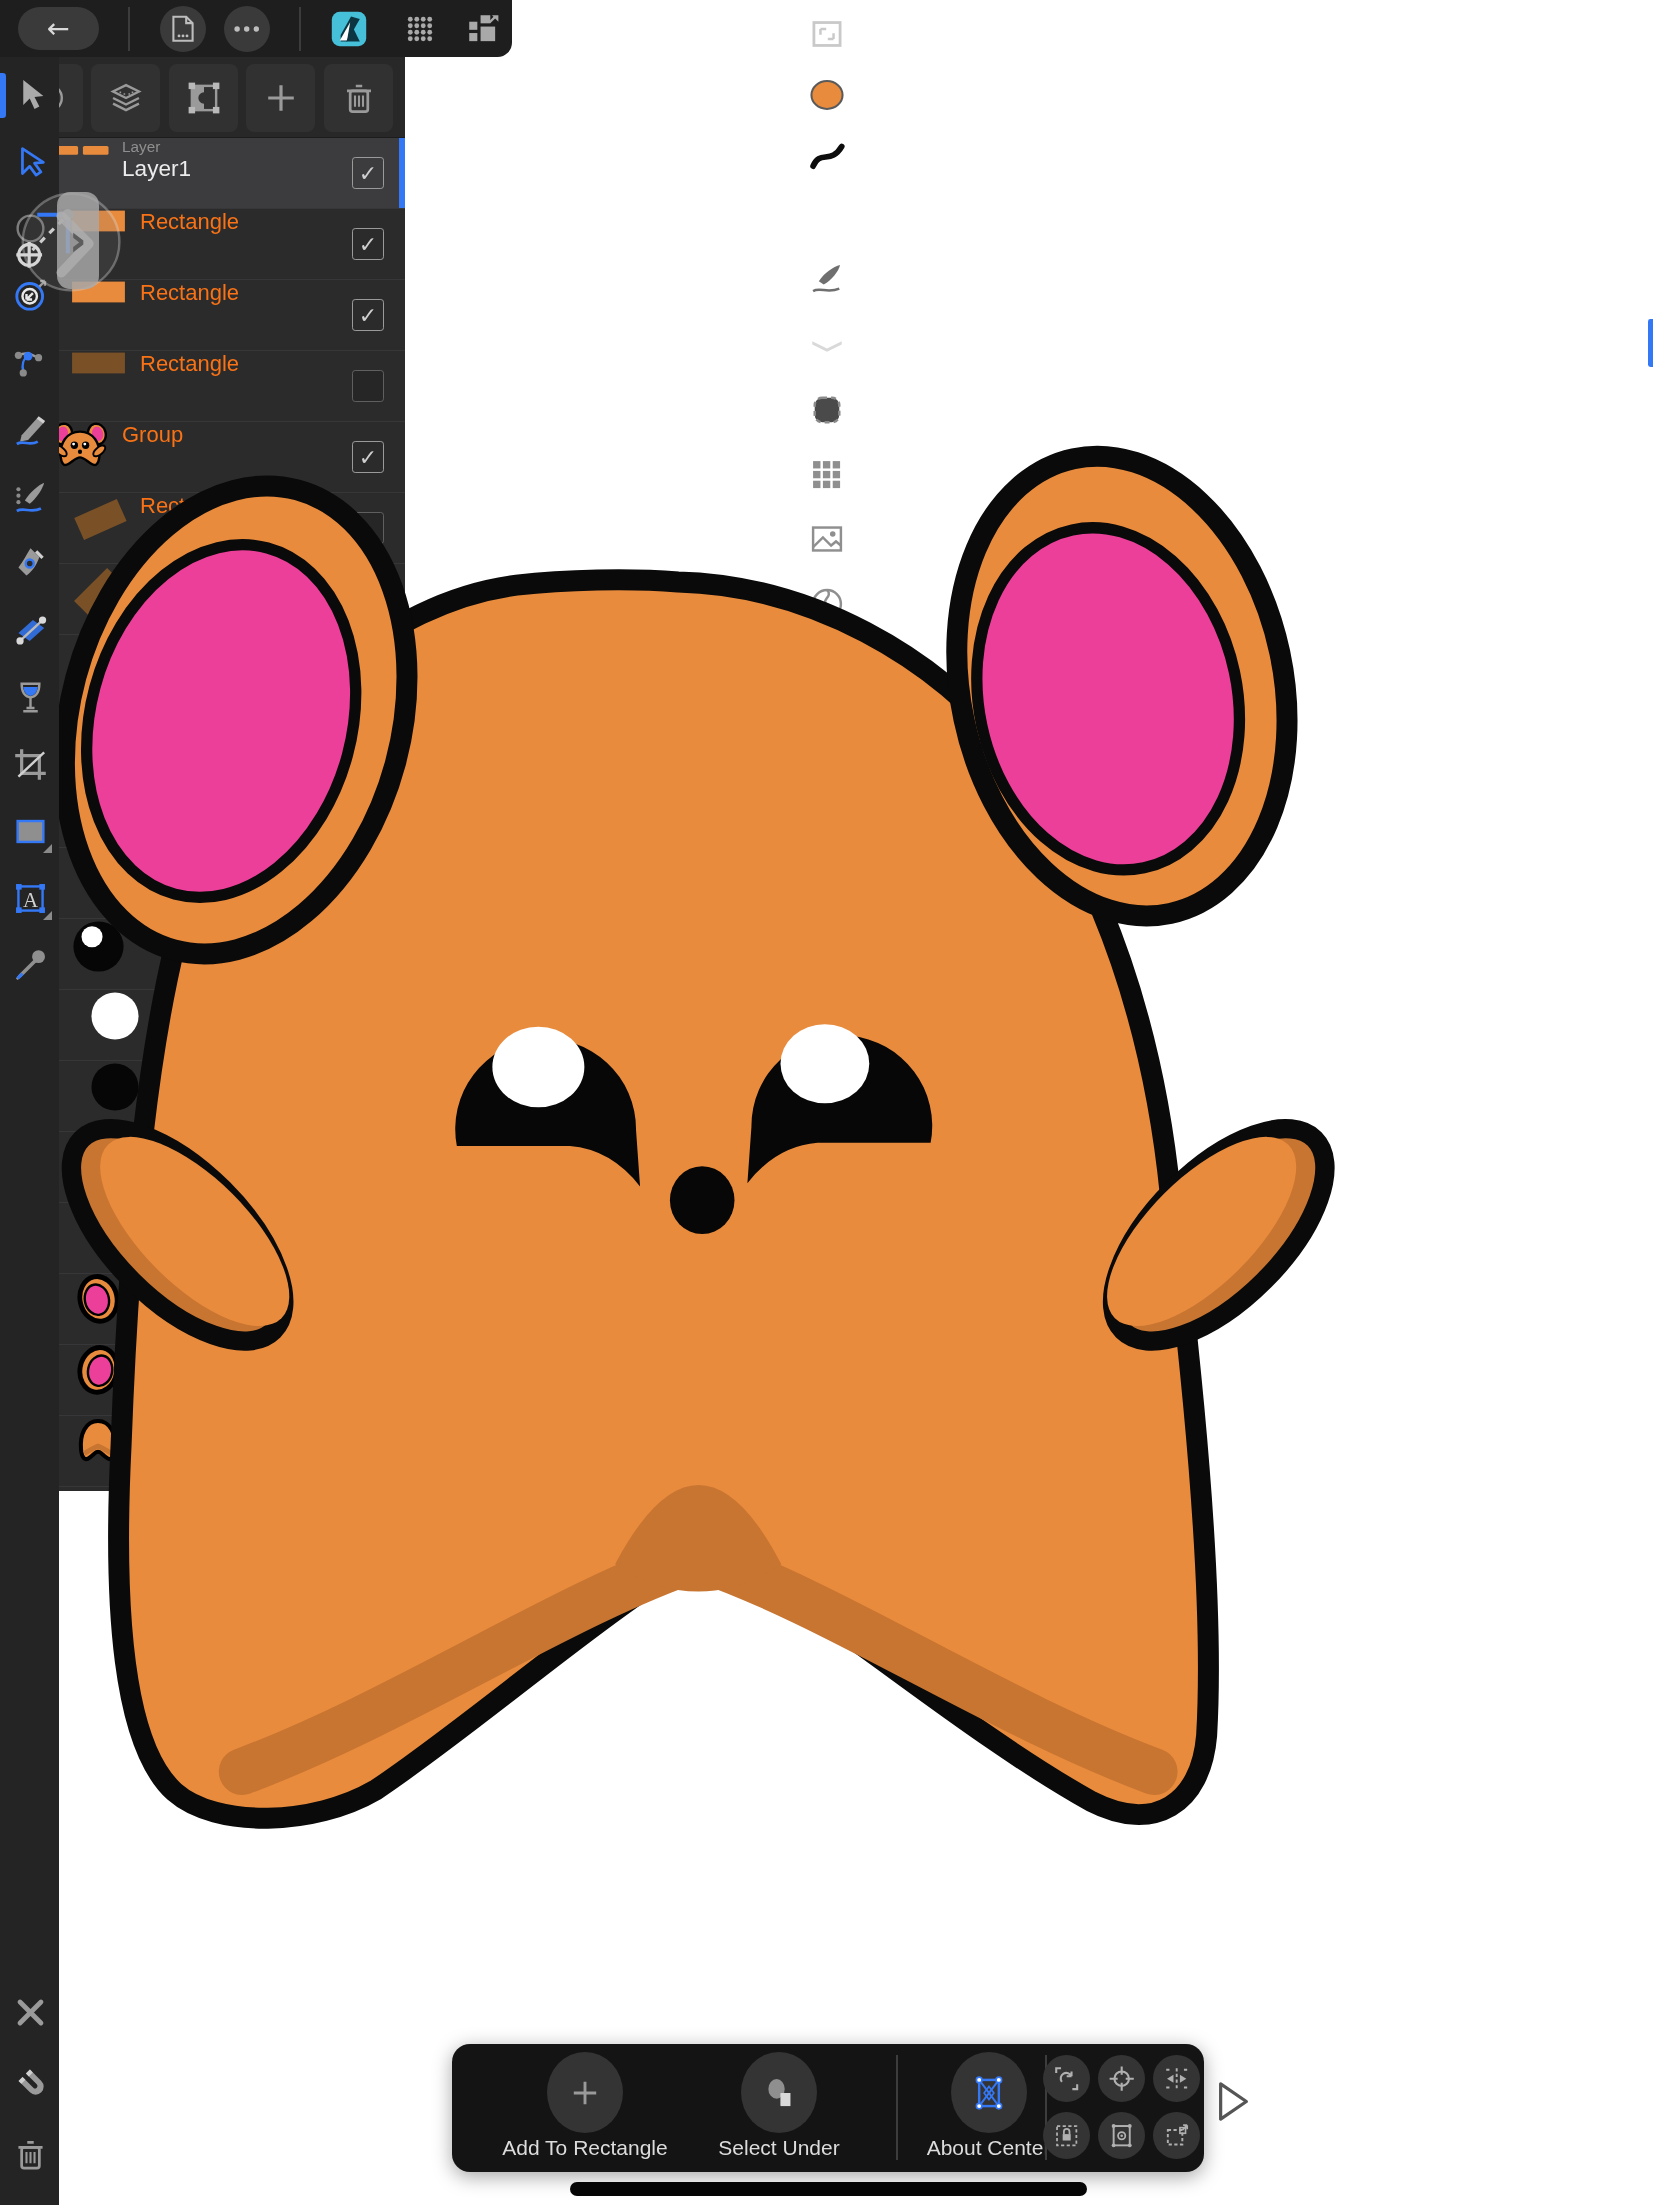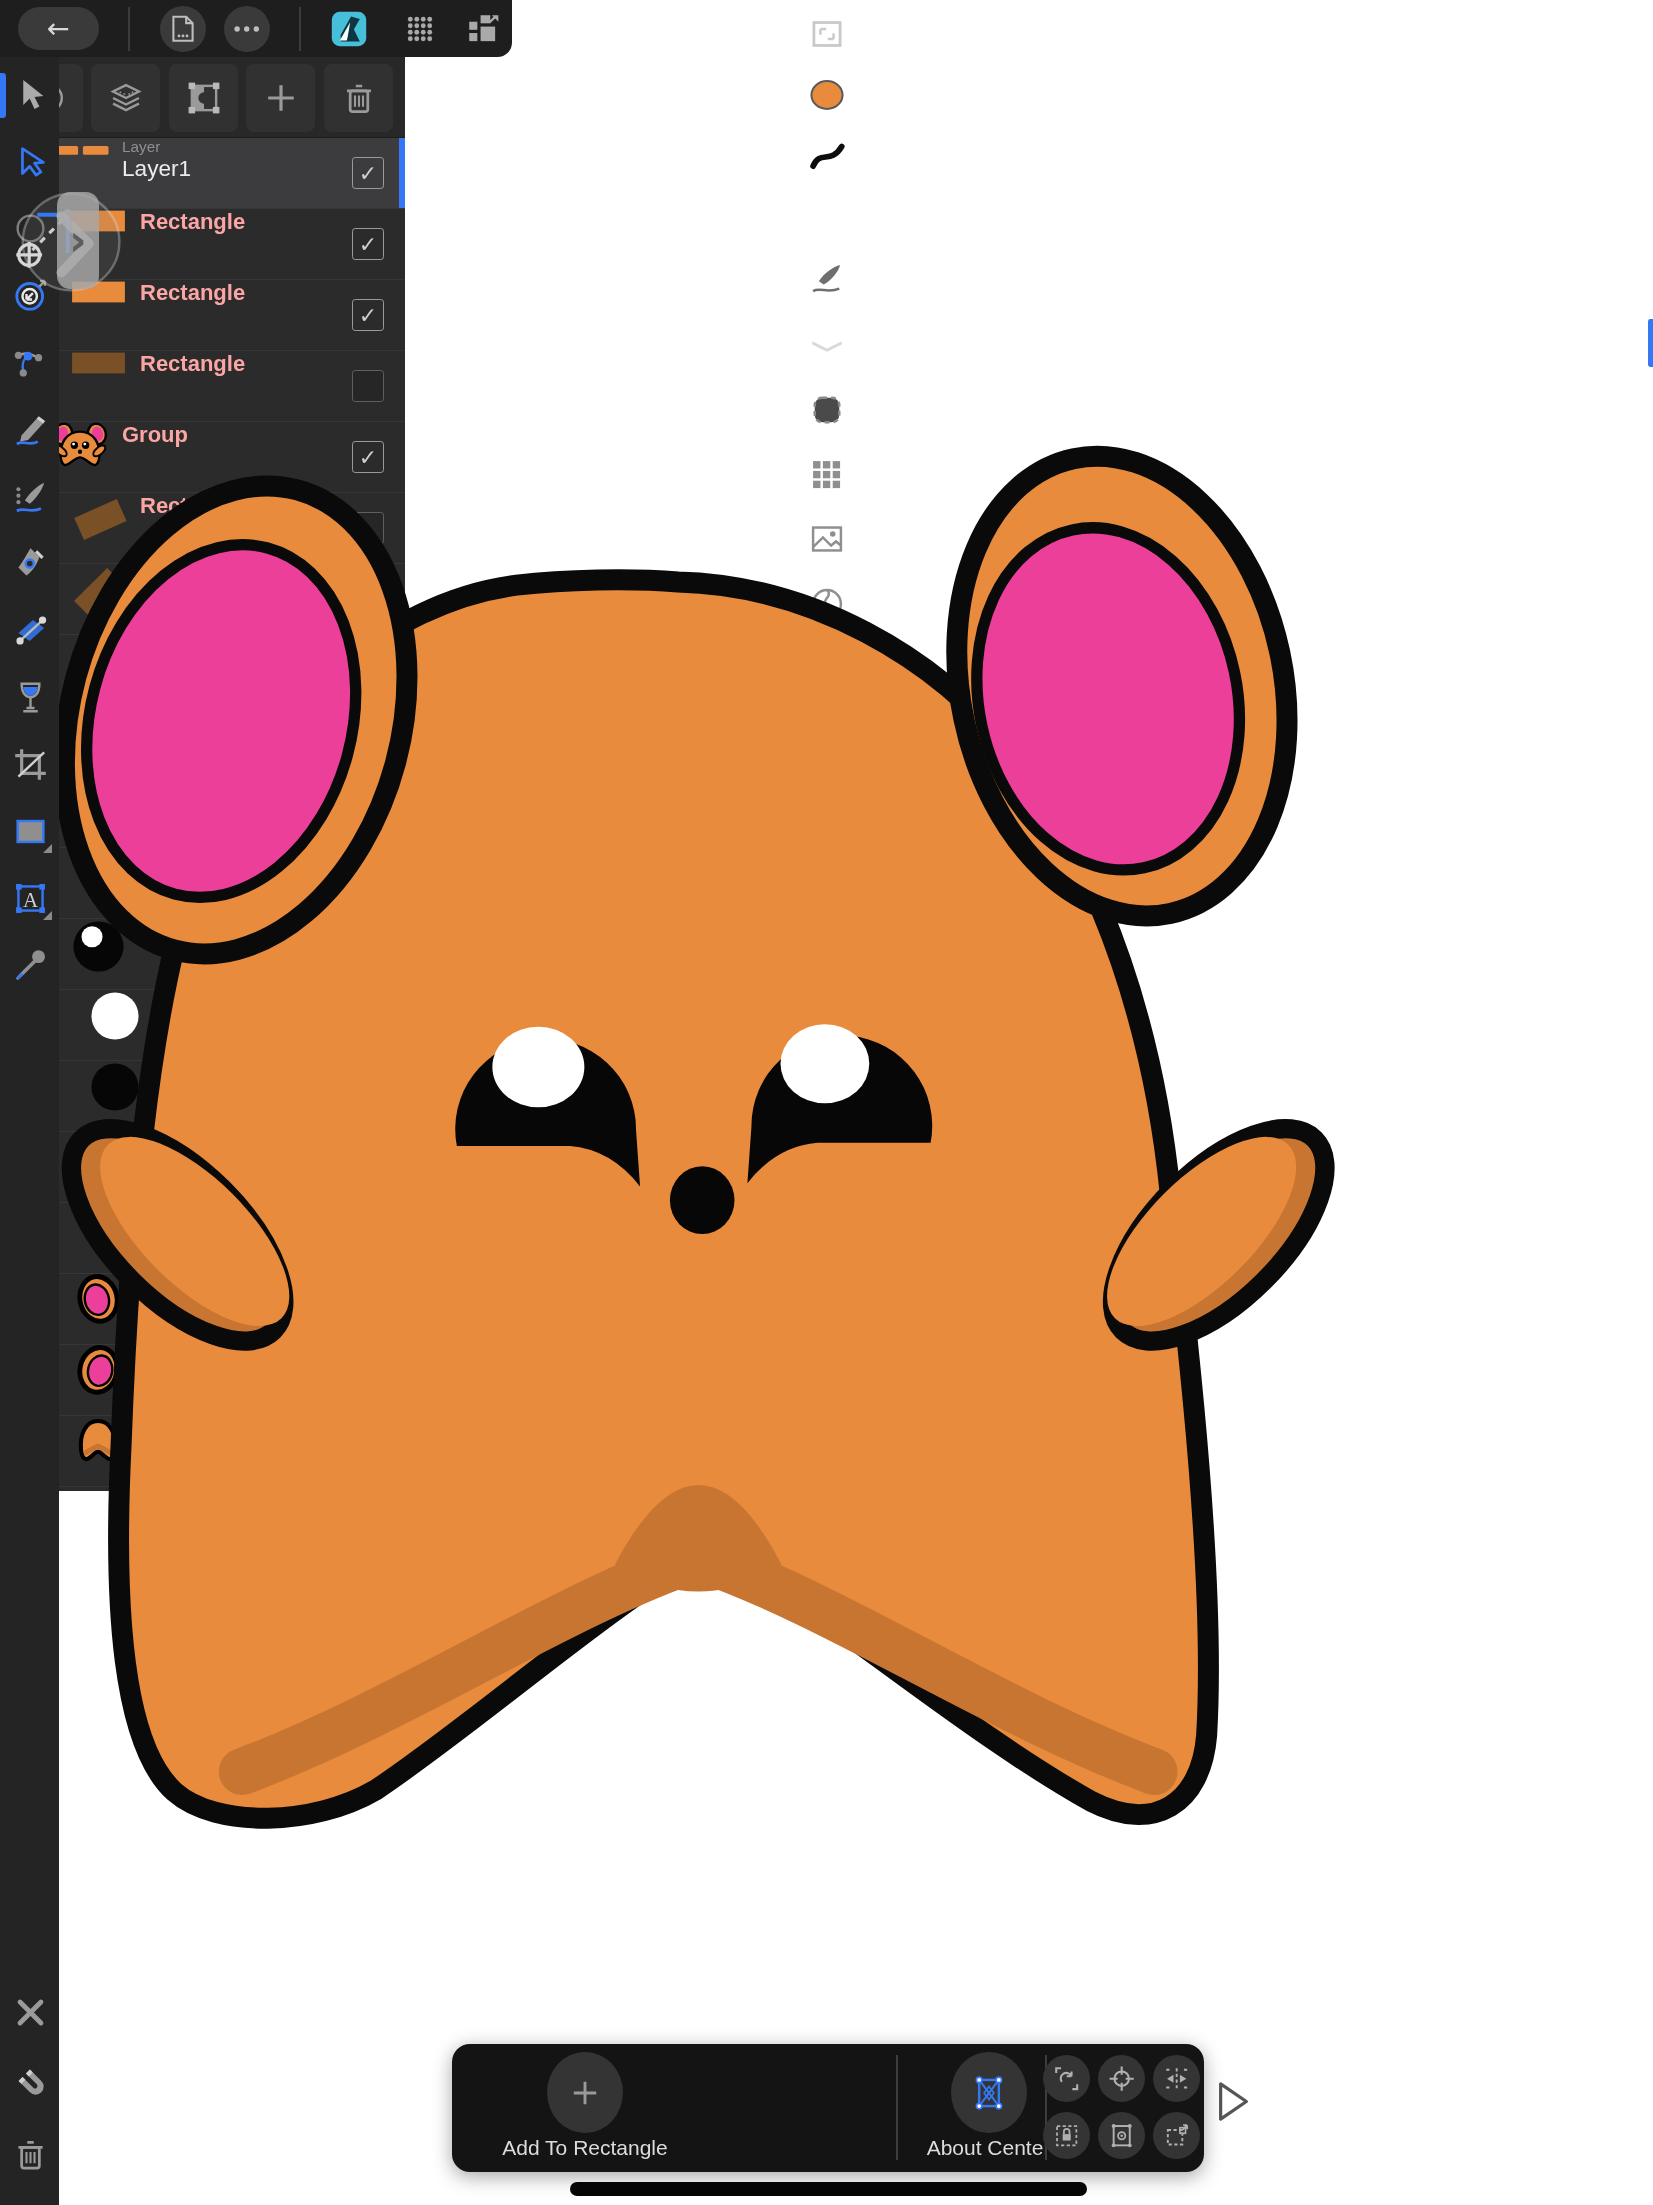--- a/index.html
+++ b/index.html
@@ -44,21 +44,21 @@
   #lp-title{position:absolute;left:21px;top:14.5px;font-size:26px;color:#f2f2f2;font-weight:400;}
   .lp-hbtn{position:absolute;top:9.7px;width:42px;height:42px;border-radius:6.5px;display:flex;align-items:center;justify-content:center;}
   #lp-toolbar{height:77px;position:relative;flex:0 0 auto;border-bottom:0.8px solid #1c1c1c;}
   .lp-tbtn{position:absolute;top:3.2px;width:69px;height:68px;background:#313131;border-radius:8px;
     display:flex;align-items:center;justify-content:center;}
   #lp-rows{flex:1;overflow:hidden;background:#2b2b2b;}
   .lrow{position:relative;height:71px;display:flex;align-items:flex-start;border-bottom:0.8px solid #37373a;gap:8px;}
   .lrow.sel{background:#3c3c3f;}
   .tri{width:24px;flex:0 0 auto;color:#b9b9b9;font-size:17px;font-family:"DejaVu Sans",sans-serif;text-align:left;}
   .thumb{width:68px;flex:0 0 auto;display:flex;align-items:center;justify-content:center;}
-  .lab{font-size:22px;color:#fca5a5;font-weight:bold;}
+  .lab{font-size:22px;color:#f97316;}
   .names{display:flex;flex-direction:column;line-height:1.15;}
   .cap{font-size:15.3px;color:#8f8f8f;}
   .nm{font-size:22.6px;color:#ececec;}
   .cb{position:absolute;right:21px;top:50%;transform:translateY(-50%);width:32px;height:32px;
     border:1.6px solid #9a9a9a;border-radius:3.2px;display:flex;align-items:center;justify-content:center;
     color:#cfcfcf;font-size:22px;font-family:"DejaVu Sans",sans-serif;}
   .cb.off{border-color:#5f5f5f;background:#262626;}
   .selbar{position:absolute;right:0;top:0;bottom:0;width:5.7px;background:var(--accent);}
 
   
@@ -738,20 +738,30 @@
 
 <div id="bottom-bar" class="abs">
   <div class="bb-btn" style="left:28px;width:210px">
     <div class="bb-ell">
       <svg width="32" height="32" viewBox="0 0 40 40">
           <path d="M20 6 V34 M6 20 H34" stroke="#9a9a9a" stroke-width="3.6"></path>
         </svg>
       </div>
     <div class="bb-label">Add To Rectangle</div>
     </div>
+  <div class="bb-btn" style="left:242px;width:170px">
+    <div class="bb-ell">
+      <svg width="36" height="36" viewBox="0 0 44 44">
+          <ellipse cx="19" cy="17" rx="10" ry="12" fill="#8f8f8f"></ellipse>
+        <path d="M24 22 H36 V38 H24 Z" fill="#d9d9d9"></path>
+          <path d="M24 22 A14 14 0 0 1 24 38 Z" fill="#d9d9d9"></path>
+        </svg>
+      </div>
+    <div class="bb-label">Select Under</div>
+    </div>
   <div class="bb-sep" style="left:444px"></div>
   <div class="bb-btn" style="left:456px;width:161px">
     <div class="bb-ell">
       <svg width="36" height="36" viewBox="0 0 44 44">
           <rect x="10" y="6" width="24" height="32" fill="none" stroke="#3478F6" stroke-width="3"></rect>
         <path d="M10 6 L34 38 M34 6 L10 38" stroke="#3478F6" stroke-width="2.4"></path>
         <path d="M22 14 L28 22 L22 30 L16 22 Z" fill="none" stroke="#3478F6" stroke-width="2"></path>
         <g fill="#ffffff" stroke="#3478F6" stroke-width="2">
             <circle cx="10" cy="6" r="3.4"></circle>
             <circle cx="34" cy="6" r="3.4"></circle>

